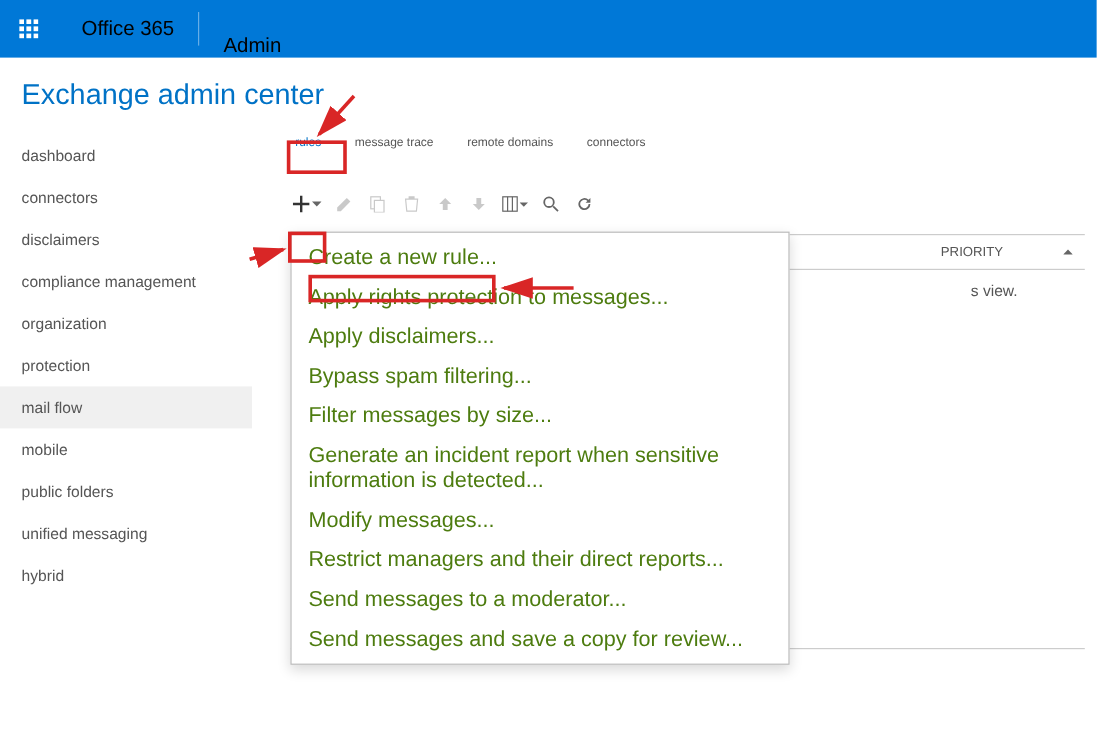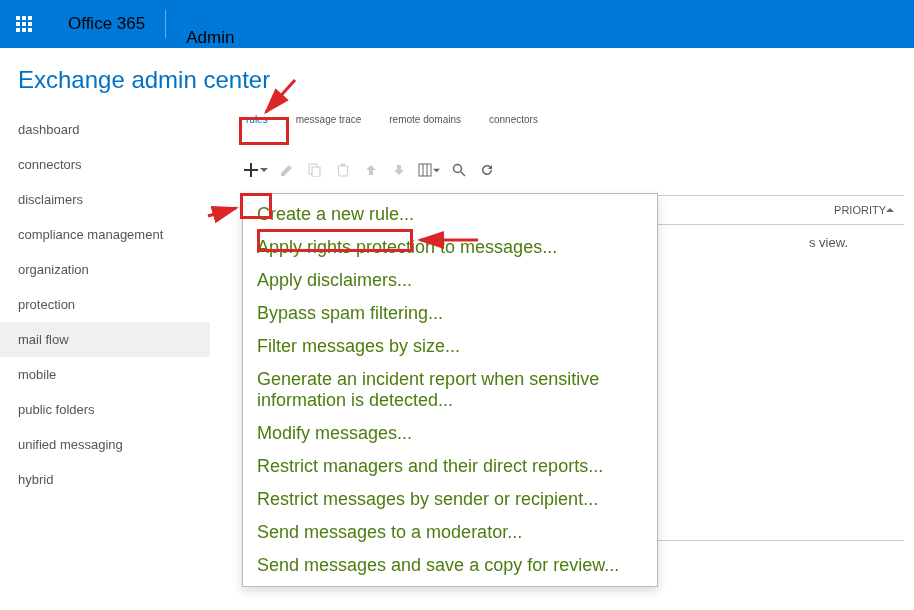--- a/index.html
+++ b/index.html
@@ -28,21 +28,21 @@
   .tbtn.disabled { opacity: 0.45; cursor: default; }
   .tbtn.add { color: #333; position: relative; }
   
   .dropdown { position: absolute; top: 34px; left: 0; width: 416px; background: #fff; border: 1px solid #bbb; box-shadow: 0 4px 10px rgba(0,0,0,0.15); z-index: 10; padding: 4px 0; }
   .dd-item { padding: 6px 14px; font-size: 18px; color: #4d7c0f; cursor: pointer; }
   
   .table-header { display: flex; border-top: 1px solid #ccc; border-bottom: 1px solid #ccc; font-size: 11px; color: #555; }
   .th { padding: 8px 10px; text-transform: uppercase; }
   .th.on { width: 86px; }
   .th.rule { flex: 1; }
-  .th.priority { width: 130px; display:flex; align-items:center; justify-content:flex-end; }
+  .th.priority { width: 130px; display:flex; align-items:center; justify-content:space-between; }
   
   .empty-msg { font-size: 13px; color: #555; padding: 10px 14px; }
   
   .hr-bottom { border-top: 1px solid #ccc; margin-top: 280px; }
 
   
   .hl { position: absolute; border: 3px solid #d92626; pointer-events: none; z-index: 50; }
 
   svg { display:block; }
 </style>
@@ -105,21 +105,20 @@
 
         <div class="dropdown">
           <div class="dd-item">Create a new rule...</div>
           <div class="dd-item">Apply rights protection to messages...</div>
           <div class="dd-item">Apply disclaimers...</div>
           <div class="dd-item">Bypass spam filtering...</div>
           <div class="dd-item">Filter messages by size...</div>
           <div class="dd-item">Generate an incident report when sensitive information is detected...</div>
           <div class="dd-item">Modify messages...</div>
           <div class="dd-item">Restrict managers and their direct reports...</div>
-          <div class="dd-item">Restrict messages by sender or recipient...</div>
           <div class="dd-item">Send messages to a moderator...</div>
           <div class="dd-item">Send messages and save a copy for review...</div>
         </div>
       </div>
       <div class="tbtn disabled">
         <svg width="14" height="14" viewBox="0 0 14 14">
             <path d="M1 10l8-8 3 3-8 8H1v-3z" fill="#888"></path>
           </svg>
       </div>
       <div class="tbtn disabled">

